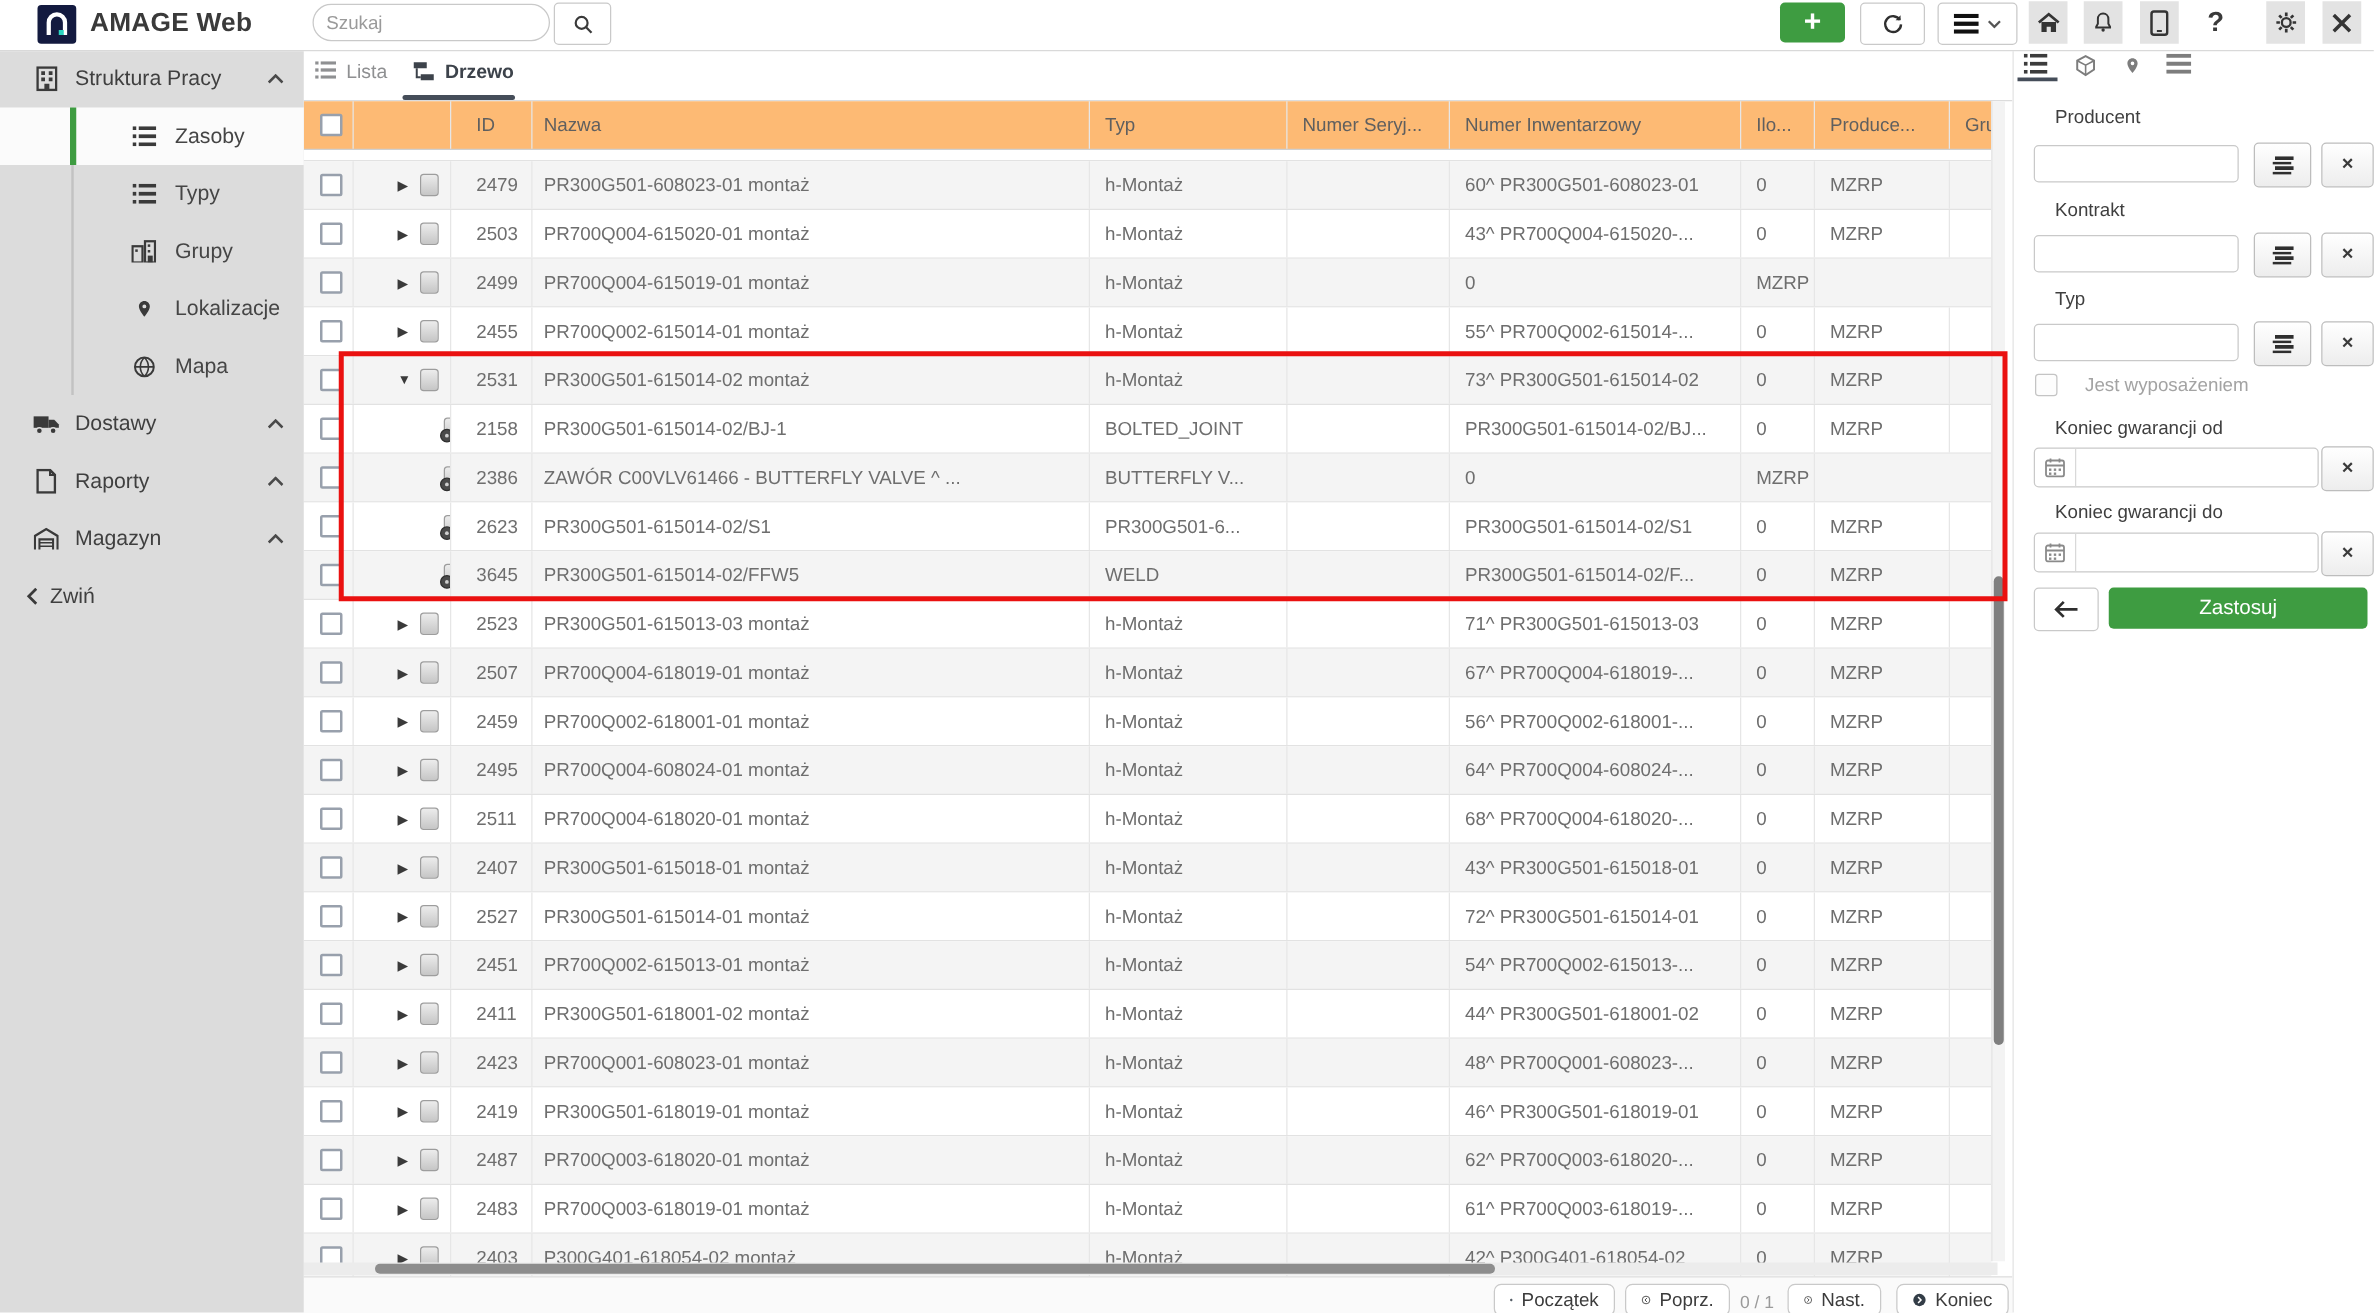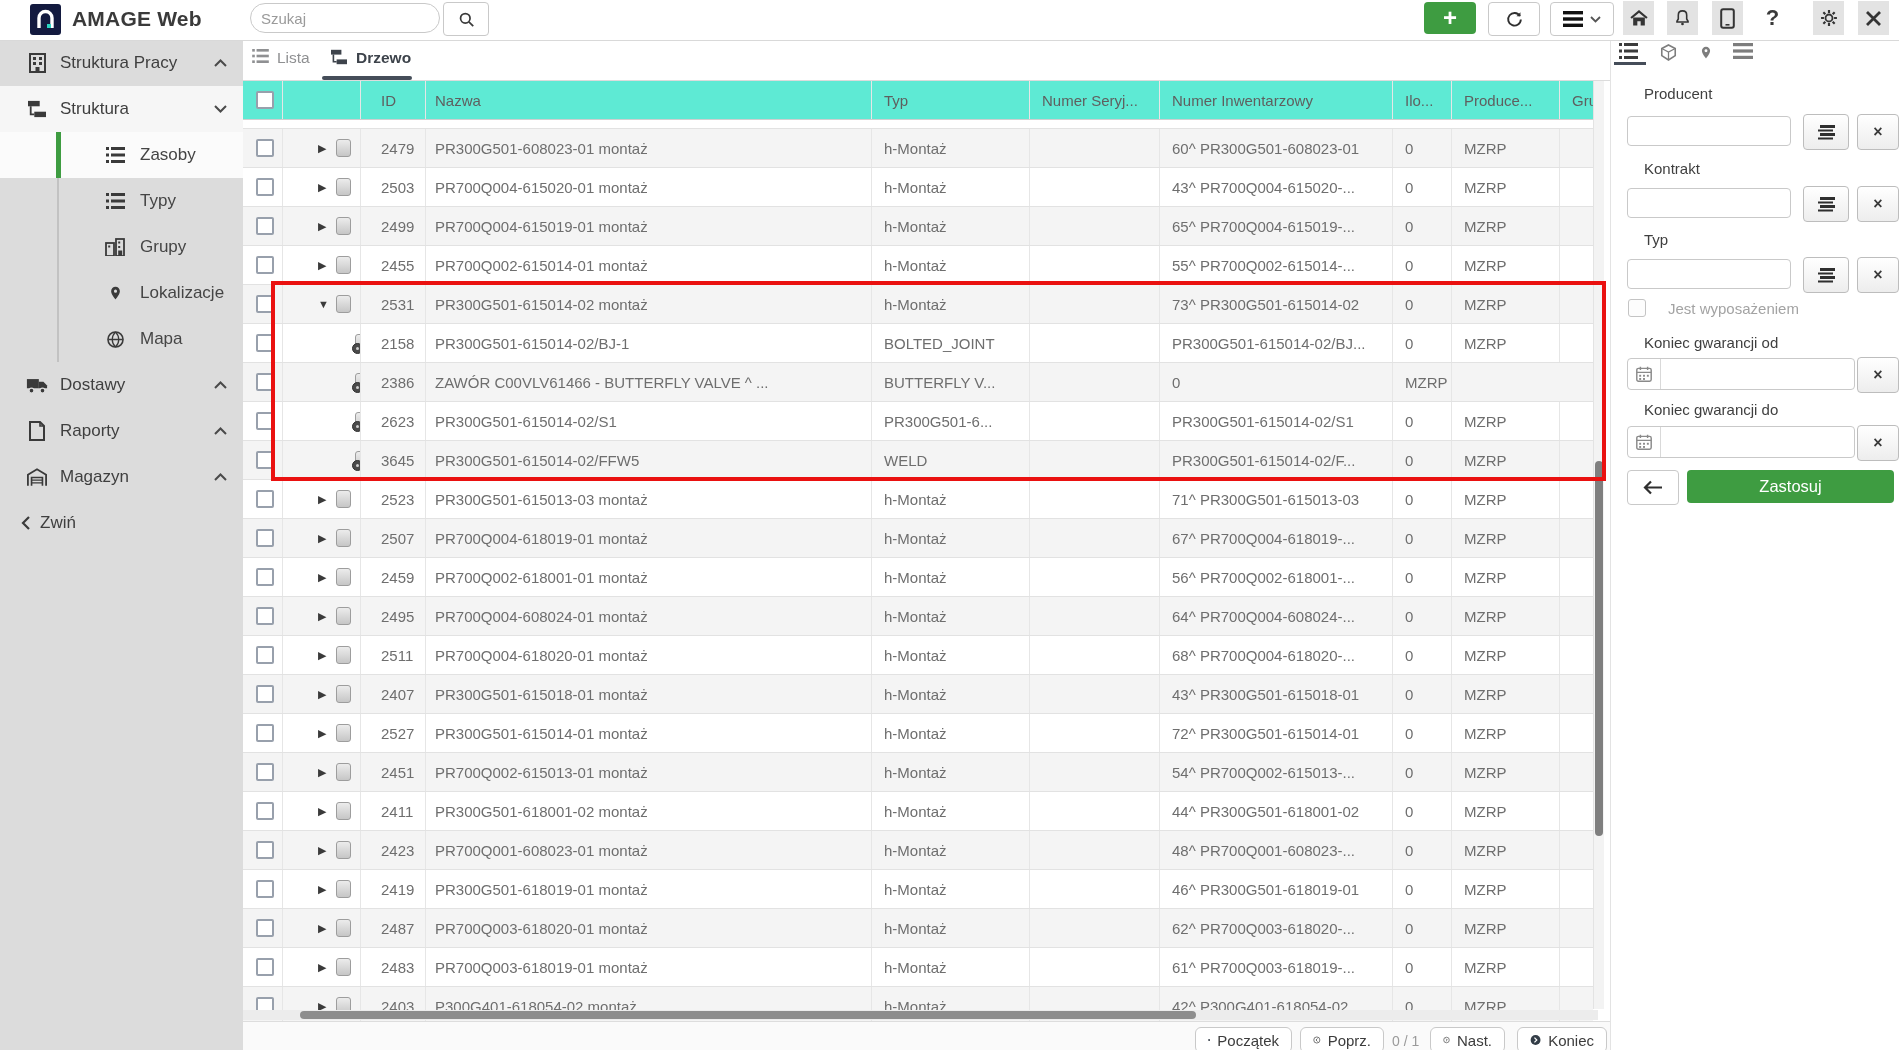--- a/index.html
+++ b/index.html
@@ -42,21 +42,21 @@
   .tab{position:absolute;top:9px;display:flex;align-items:flex-start;gap:8px;font-size:15.5px;cursor:pointer}
   #tab-lista{left:9px;color:#8f9092}
   #tab-drzewo{left:87px;color:#3d434b;font-weight:bold}
   #tab-underline{position:absolute;left:79px;top:36px;width:90px;height:4px;background:#454d59;border-radius:2px}
   
   #table{position:absolute;left:0;top:41px;width:1350px}
   .tr{display:grid;grid-template-columns:40px 78px 65px 446px 158px 130px 233px 59px 108px 33px;
       height:38px;border-bottom:1px solid #e2e2e2;align-items:center;font-size:15px;color:#6e6e6e}
   .tr>div{height:100%;display:flex;align-items:center;overflow:hidden;white-space:nowrap;border-right:1px solid #e6e6e6}
   .tr>div:last-child{border-right:none}
-  #thead .tr{background:#5eead4;color:#5f5f5f;border-bottom:1px solid #cfcfcf;height:38px}
+  #thead .tr{background:#fdba74;color:#5f5f5f;border-bottom:1px solid #cfcfcf;height:38px}
   .row-gray{background:#f4f4f4}
   .row-white{background:#fff}
   .cb{width:14px;height:14px;border:2px solid #98a0ac;border-radius:2px;background:#fff;margin-left:13px;flex:none}
   .caret{margin-left:35px;font-size:11px;color:#3a3a3a;flex:none;width:12px}
   .boxicon{width:13px;height:16px;margin-left:6px;background:linear-gradient(#ececec,#c6c6c6);border:1px solid #9d9d9d;border-radius:3px;flex:none;position:relative}
   .child .boxicon{margin-left:72px}
   .gear-dot{position:absolute;left:-4px;bottom:-3px;width:9px;height:9px;border-radius:50%;background:#4a4a4a;border:1px solid #2f2f2f}
   .gear-dot:after{content:"";position:absolute;left:3px;top:3px;width:3px;height:3px;border-radius:50%;background:#cfcfcf}
   .pad{padding-left:12px}
   .c-id{padding-left:20px}
@@ -182,35 +182,20 @@
           </g>
         </svg>
     </span>
     <span class="lbl">Struktura Pracy</span>
     <span class="chev">
         <svg width="13" height="8" viewBox="0 0 13 8">
           <path d="M1 7l5.5-5.5L12 7" fill="none" stroke="#4a4a4a" stroke-width="2"></path>
         </svg>
       </span>
   </div>
-  <div class="side-item" id="item-struktura">
-    <span class="mi">
-      <svg width="20" height="18" viewBox="0 0 22 20">
-          <rect x="1" y="1" width="13" height="6" fill="#3a3a3a"></rect>
-          <rect x="8" y="13" width="13" height="6" fill="#3a3a3a"></rect>
-          <path d="M4 7v9h4" fill="none" stroke="#3a3a3a" stroke-width="2"></path>
-        </svg>
-    </span>
-    <span class="lbl">Struktura</span>
-    <span class="chev">
-        <svg width="13" height="8" viewBox="0 0 13 8">
-          <path d="M1 1l5.5 5.5L12 1" fill="none" stroke="#4a4a4a" stroke-width="2"></path>
-        </svg>
-      </span>
-  </div>
   <div id="submenu">
     <div class="sub-item active">
       <span class="mi">
           <svg width="19" height="16" viewBox="0 0 19 16">
             <g fill="#3a3a3a">
               <rect x="0" y="0" width="3" height="3"></rect>
               <rect x="5" y="0" width="14" height="3"></rect>
               <rect x="0" y="6.5" width="3" height="3"></rect>
               <rect x="5" y="6.5" width="14" height="3"></rect>
               <rect x="0" y="13" width="3" height="3"></rect>
@@ -407,21 +392,20 @@
             <span class="cb"></span>
           </div>
           <div>
             <span class="caret">▶</span>
             <span class="boxicon"></span>
           </div>
           <div class="c-id">2499</div>
           <div class="c-nazwa">PR700Q004-615019-01 montaż</div>
           <div class="pad">h-Montaż</div>
           <div class="pad"></div>
-          <div class="pad">65^ PR700Q004-615019-...</div>
           <div class="pad">0</div>
           <div class="pad">MZRP</div>
           <div class="pad"></div>
         </div>
         <div class="tr row-white">
           <div>
             <span class="cb"></span>
           </div>
           <div>
             <span class="caret">▶</span>

